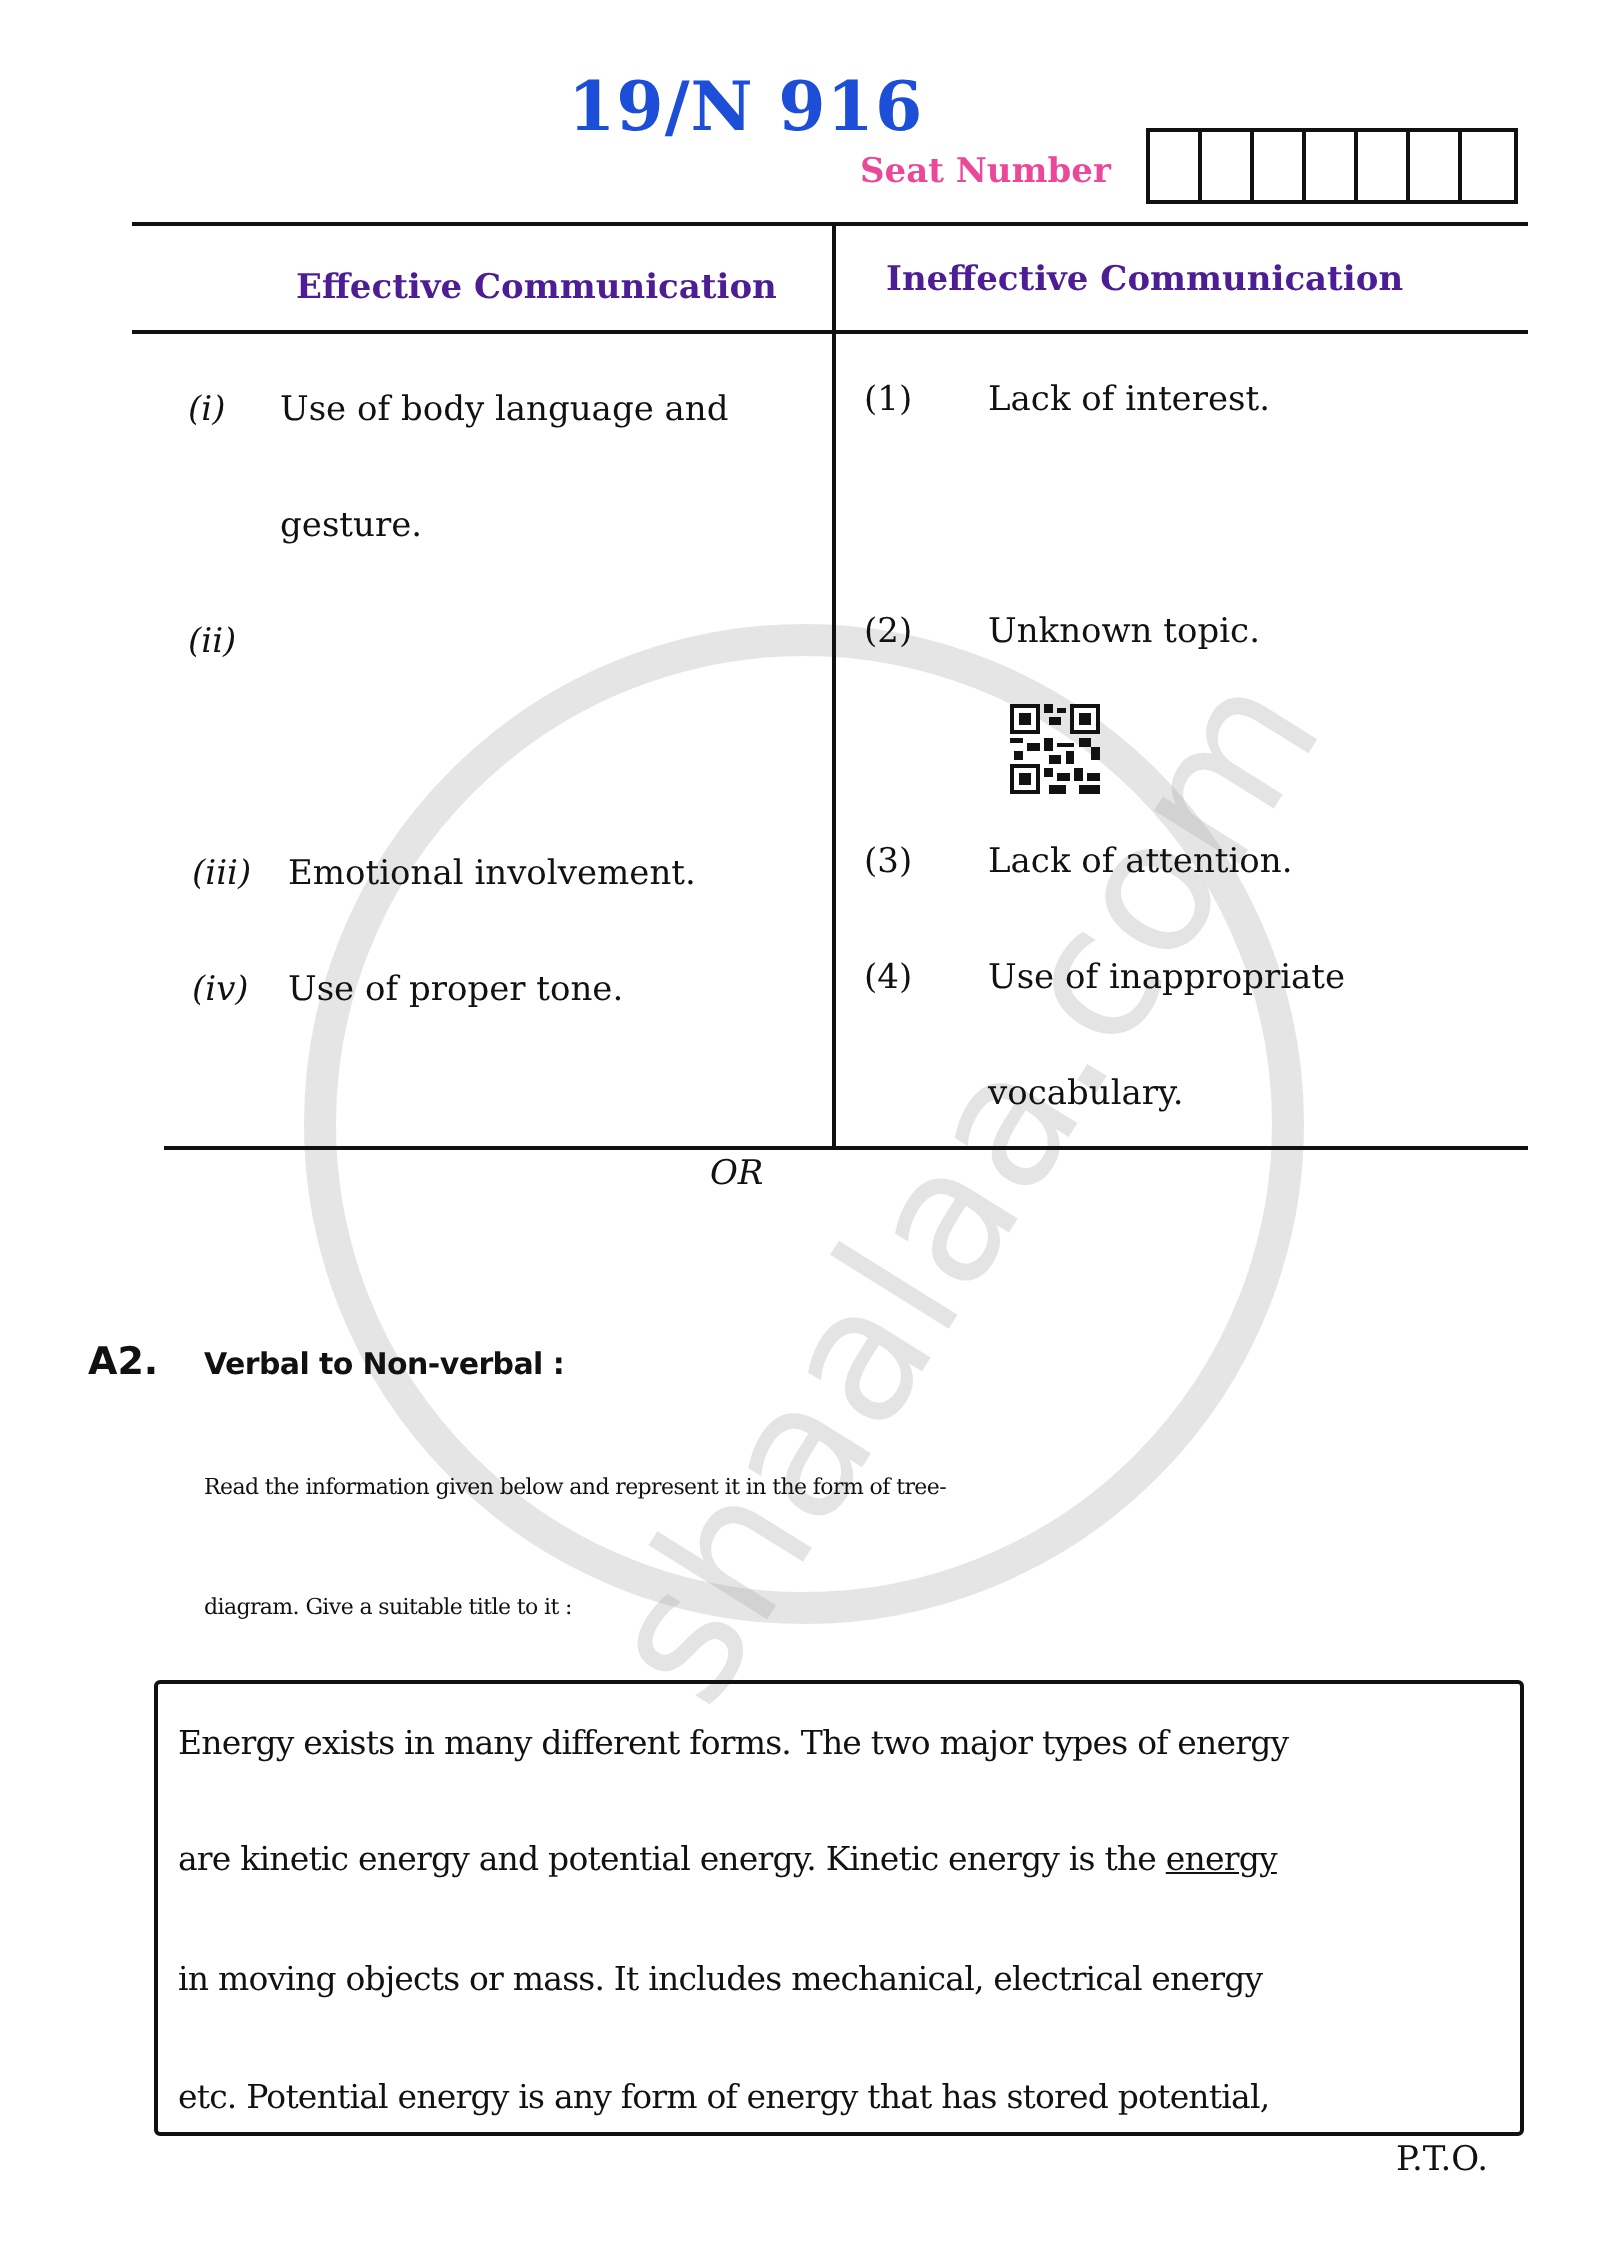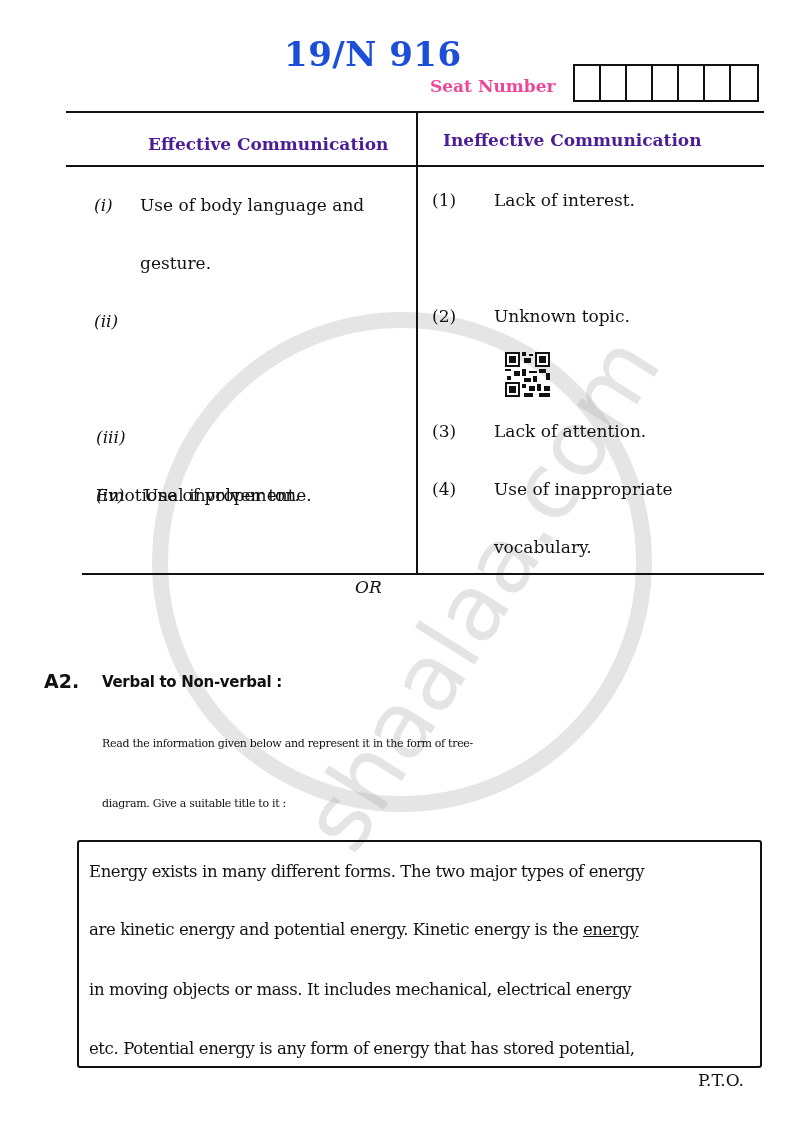--- a/index.html
+++ b/index.html
@@ -67,21 +67,21 @@
 <div class="col-head" style="left:148px; top:134px;">Effective Communication</div>
 <div class="col-head" style="left:443px; top:130px;">Ineffective Communication</div>
 
 <div class="item left" style="left:94px; top:176px;">
   <span class="num">(i)</span>
   <span class="txt"><span>Use of body language and</span><br><span>gesture.</span></span>
 </div>
 <div class="item left" style="left:94px; top:292px;">
   <span class="num">(ii)</span>
 </div>
-<div class="item left" style="left:96px; top:408px;flex-direction:column;">
+<div class="item left" style="left:96px; top:408px;">
   <span class="num" style="width:48px;">(iii)</span>
   <span class="txt">Emotional involvement.</span>
 </div>
 <div class="item left" style="left:96px; top:466px;">
   <span class="num" style="width:48px;">(iv)</span>
   <span class="txt">Use of proper tone.</span>
 </div>
 
 <div class="item right" style="left:432px; top:171px;">
   <span class="num">(1)</span>

